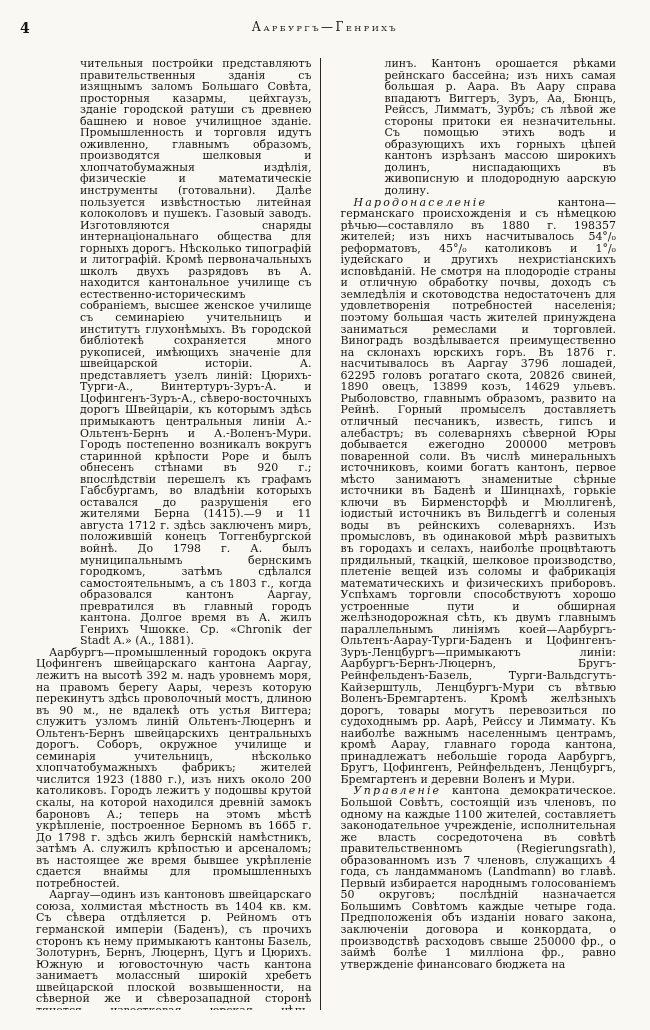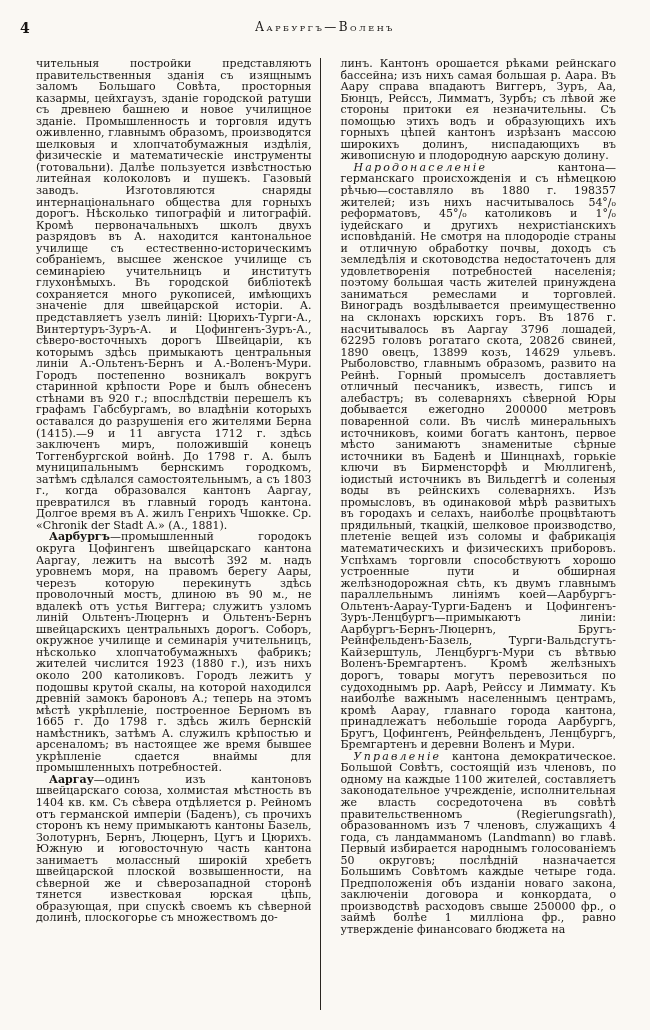--- a/index.html
+++ b/index.html
@@ -53,32 +53,32 @@
   .column-right { padding-left: 20px; }
   .divider {
     width: 1px;
     background: #2a2620;
     flex: 0 0 1px;
   }
   p.para {
     margin: 0;
     text-indent: 13px;
   }
-  p.para.cont { text-indent: 0; }
-  .headword { font-weight: bold; }
+  p.para.cont { text-indent: 0; margin-left: 44px; }
+  .headword { font-weight: normal; }
   .sperr { letter-spacing: 2.2px; font-style: italic; }
 </style>
 </head>
 <body>
 
 <div class="page">
 
   <header class="page-header">
     <span class="page-number">4</span>
-    <span class="running-title">Аарбургъ—Воленъ</span>
+    <span class="running-title">Аарбургъ—Генрихъ</span>
   </header>
 
   <main class="text-block">
 
     <section class="column column-left">
       <p class="para cont"><span>чительныя постройки представляютъ правительственныя зданія съ изящнымъ заломъ Большаго Совѣта, просторныя казармы, цейхгаузъ, зданіе городской ратуши съ древнею башнею и новое училищное зданіе. Промышленность и торговля идутъ оживленно, главнымъ образомъ, производятся шелковыя и хлопчатобумажныя издѣлія, физическіе и математическіе инструменты (готовальни). Далѣе пользуется извѣстностью литейная колоколовъ и пушекъ. Газовый заводъ. Изготовляются снаряды интернаціональнаго общества для горныхъ дорогъ. Нѣсколько типографій и литографій. Кромѣ первоначальныхъ школъ двухъ разрядовъ въ А. находится кантональное училище съ естественно-историческимъ собраніемъ, высшее женское училище съ семинаріею учительницъ и институтъ глухонѣмыхъ. Въ городской библіотекѣ сохраняется много рукописей, имѣющихъ значеніе для швейцарской исторіи. А. представляетъ узелъ линій: Цюрихъ-Турги-А., Винтертуръ-Зуръ-А. и Цофингенъ-Зуръ-А., сѣверо-восточныхъ дорогъ Швейцаріи, къ которымъ здѣсь примыкаютъ центральныя линіи А.-Ольтенъ-Бернъ и А.-Воленъ-Мури. Городъ постепенно возникалъ вокругъ старинной крѣпости Роре и былъ обнесенъ стѣнами въ 920 г.; впослѣдствіи перешелъ къ графамъ Габсбургамъ, во владѣніи которыхъ оставался до разрушенія его жителями Берна (1415).—9 и 11 августа 1712 г. здѣсь заключенъ миръ, положившій конецъ Тоггенбургской войнѣ. До 1798 г. А. былъ муниципальнымъ бернскимъ городкомъ, затѣмъ сдѣлался самостоятельнымъ, а съ 1803 г., когда образовался кантонъ Ааргау, превратился въ главный городъ кантона. Долгое время въ А. жилъ Генрихъ Чшокке. Ср. «Chronik der Stadt A.» (А., 1881).</span></p>
       <p class="para"><span class="headword">Аарбургъ</span><span>—промышленный городокъ округа Цофингенъ швейцарскаго кантона Ааргау, лежитъ на высотѣ 392 м. надъ уровнемъ моря, на правомъ берегу Аары, черезъ которую перекинутъ здѣсь проволочный мостъ, длиною въ 90 м., не вдалекѣ отъ устья Виггера; служитъ узломъ линій Ольтенъ-Люцернъ и Ольтенъ-Бернъ швейцарскихъ центральныхъ дорогъ. Соборъ, окружное училище и семинарія учительницъ, нѣсколько хлопчатобумажныхъ фабрикъ; жителей числится 1923 (1880 г.), изъ нихъ около 200 католиковъ. Городъ лежитъ у подошвы крутой скалы, на которой находился древній замокъ бароновъ А.; теперь на этомъ мѣстѣ укрѣпленіе, построенное Берномъ въ 1665 г. До 1798 г. здѣсь жилъ бернскій намѣстникъ, затѣмъ А. служилъ крѣпостью и арсеналомъ; въ настоящее же время бывшее укрѣпленіе сдается внаймы для промышленныхъ потребностей.</span></p>
       <p class="para"><span class="headword">Ааргау</span><span>—одинъ изъ кантоновъ швейцарскаго союза, холмистая мѣстность въ 1404 кв. км. Съ сѣвера отдѣляется р. Рейномъ отъ германской имперіи (Баденъ), съ прочихъ сторонъ къ нему примыкаютъ кантоны Базель, Золотурнъ, Бернъ, Люцернъ, Цугъ и Цюрихъ. Южную и юговосточную часть кантона занимаетъ молассный широкій хребетъ швейцарской плоской возвышенности, на сѣверной же и сѣверозападной сторонѣ тянется известковая юрская цѣпь, образующая, при спускѣ своемъ къ сѣверной долинѣ, плоскогорье съ множествомъ до-</span></p>
     </section>
 

